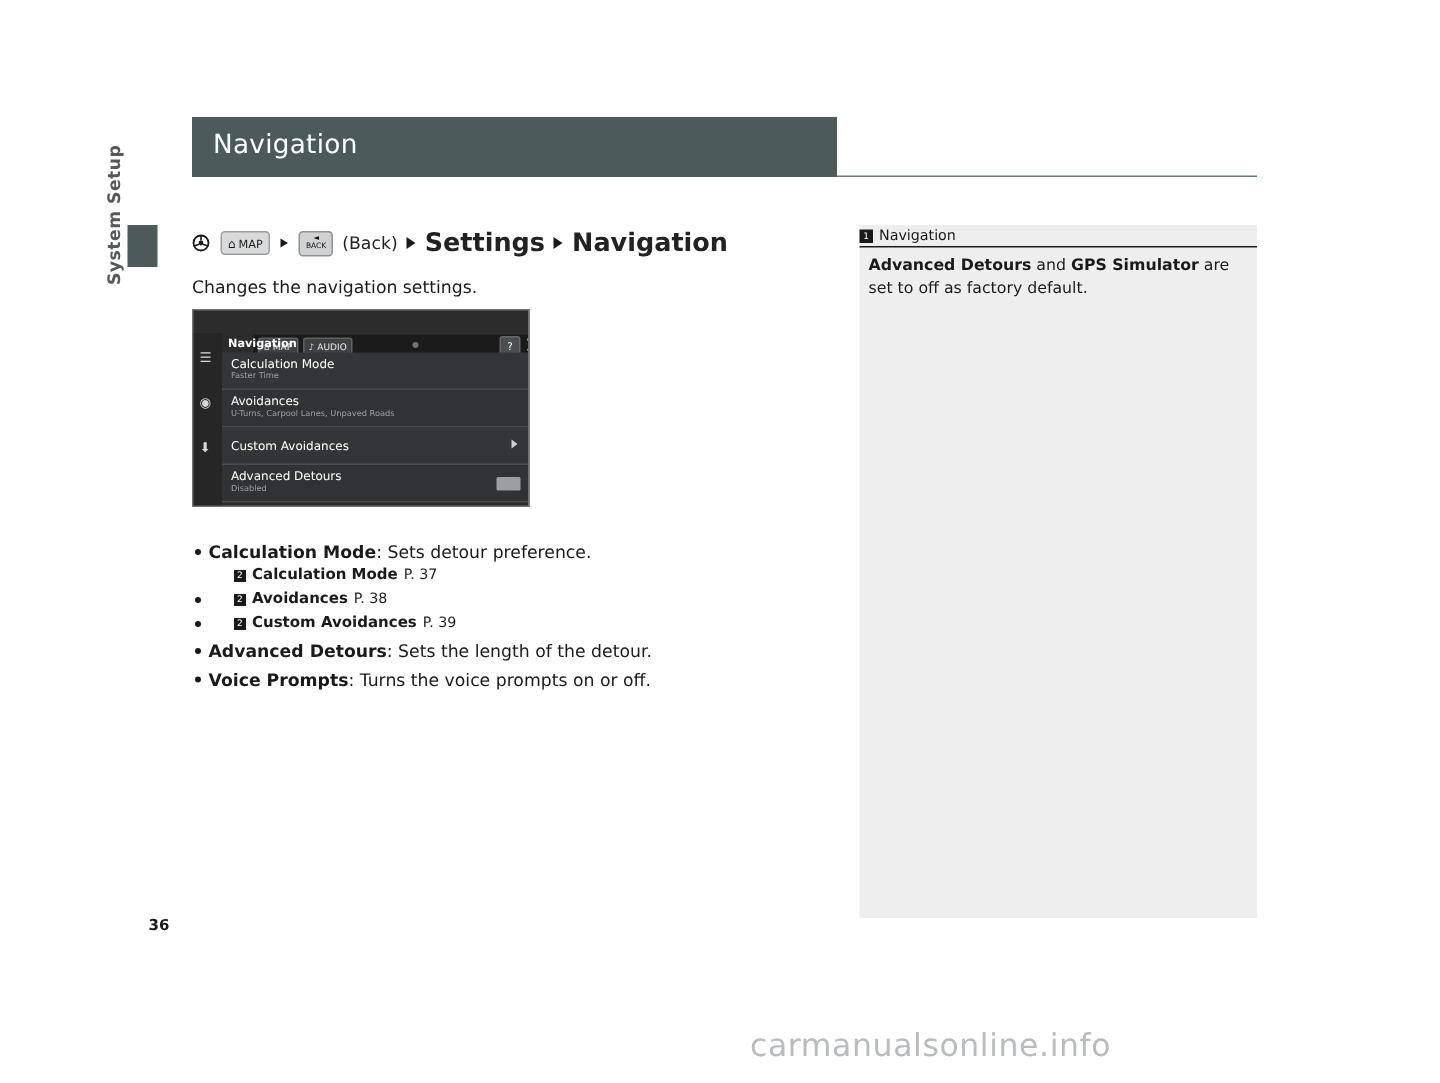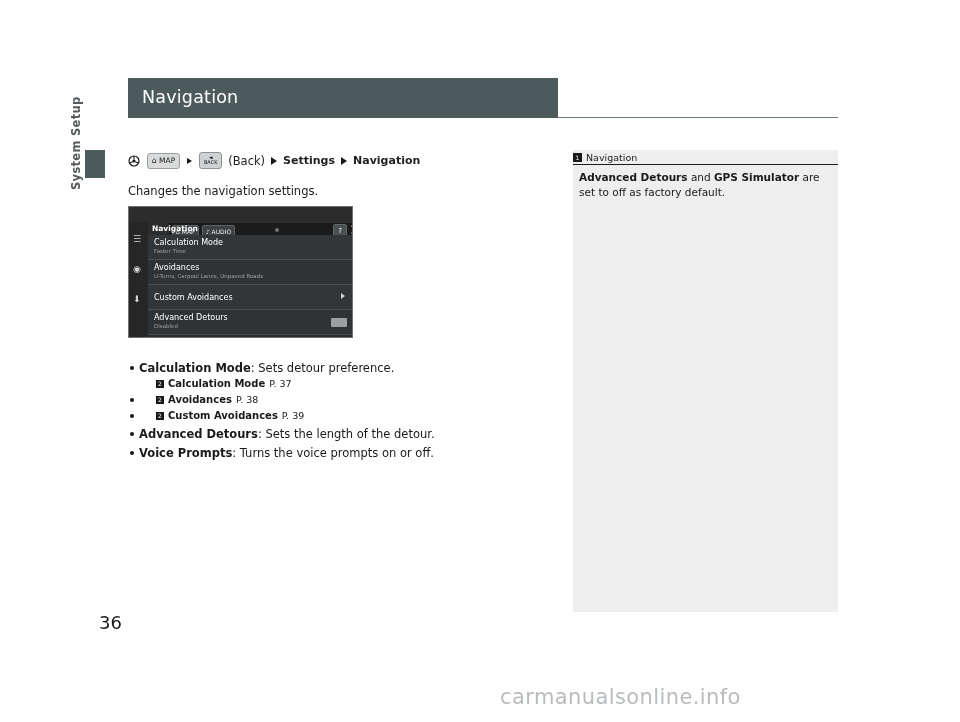--- a/index.html
+++ b/index.html
@@ -129,21 +129,21 @@
   .arrow-small {
     display: inline-block;
     width: 0; height: 0;
     border-left: 5px solid #1a1a1a;
     border-top: 3.5px solid transparent;
     border-bottom: 3.5px solid transparent;
     margin: 0 5px;
   }
   .crumb-bold {
     font-weight: bold;
-    font-size: 11px;
+    font-size: 17px;
   }
   .crumb-plain {
     font-size: 11.5px;
   }
   
   .intro {
     position: absolute;
     left: 128px;
     top: 184px;
     font-size: 11.5px;
@@ -379,22 +379,22 @@
     font-size: 10.5px;
     line-height: 15px;
     color: #1a1a1a;
   }
   .side-body b { font-weight: bold; }
   
   .page-num {
     position: absolute;
     left: 99px;
     top: 612px;
-    font-size: 18px;
-    font-weight: normal;
+    font-size: 10px;
+    font-weight: bold;
     color: #1a1a1a;
   }
   .watermark {
     position: absolute;
     left: 500px;
     top: 685px;
     font-size: 21px;
     color: #b9bcbe;
     letter-spacing: 0.4px;
   }

